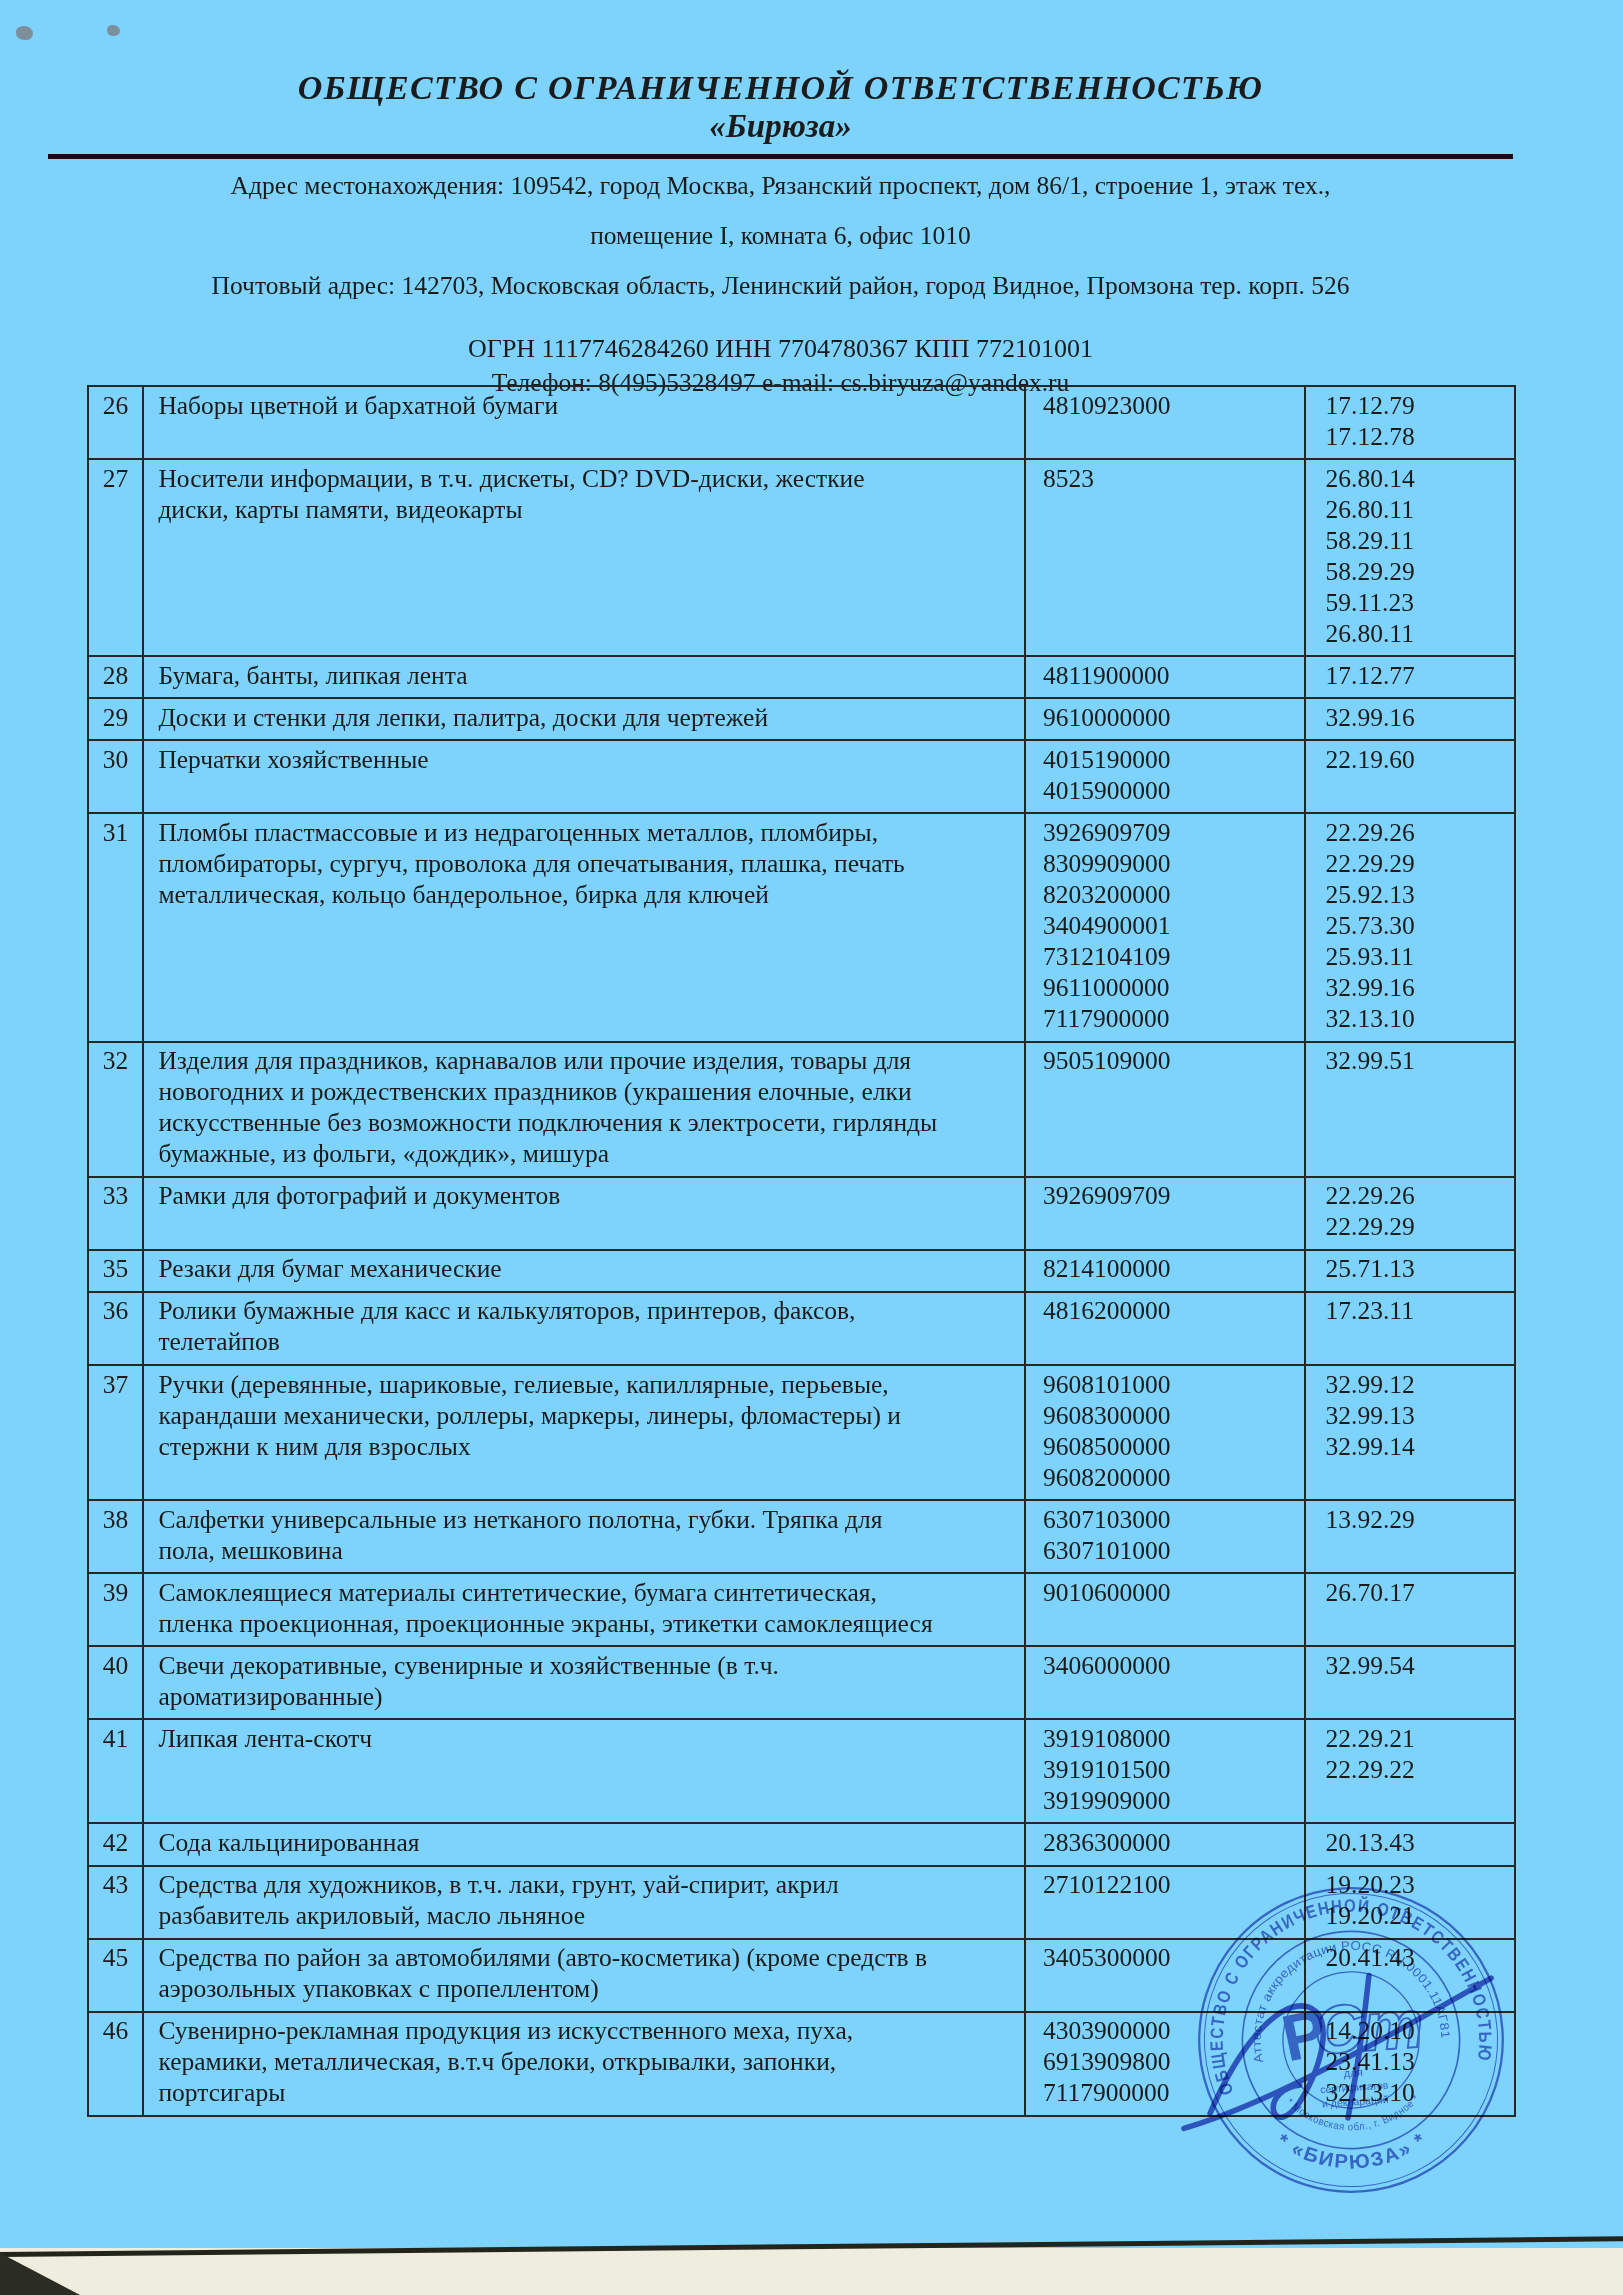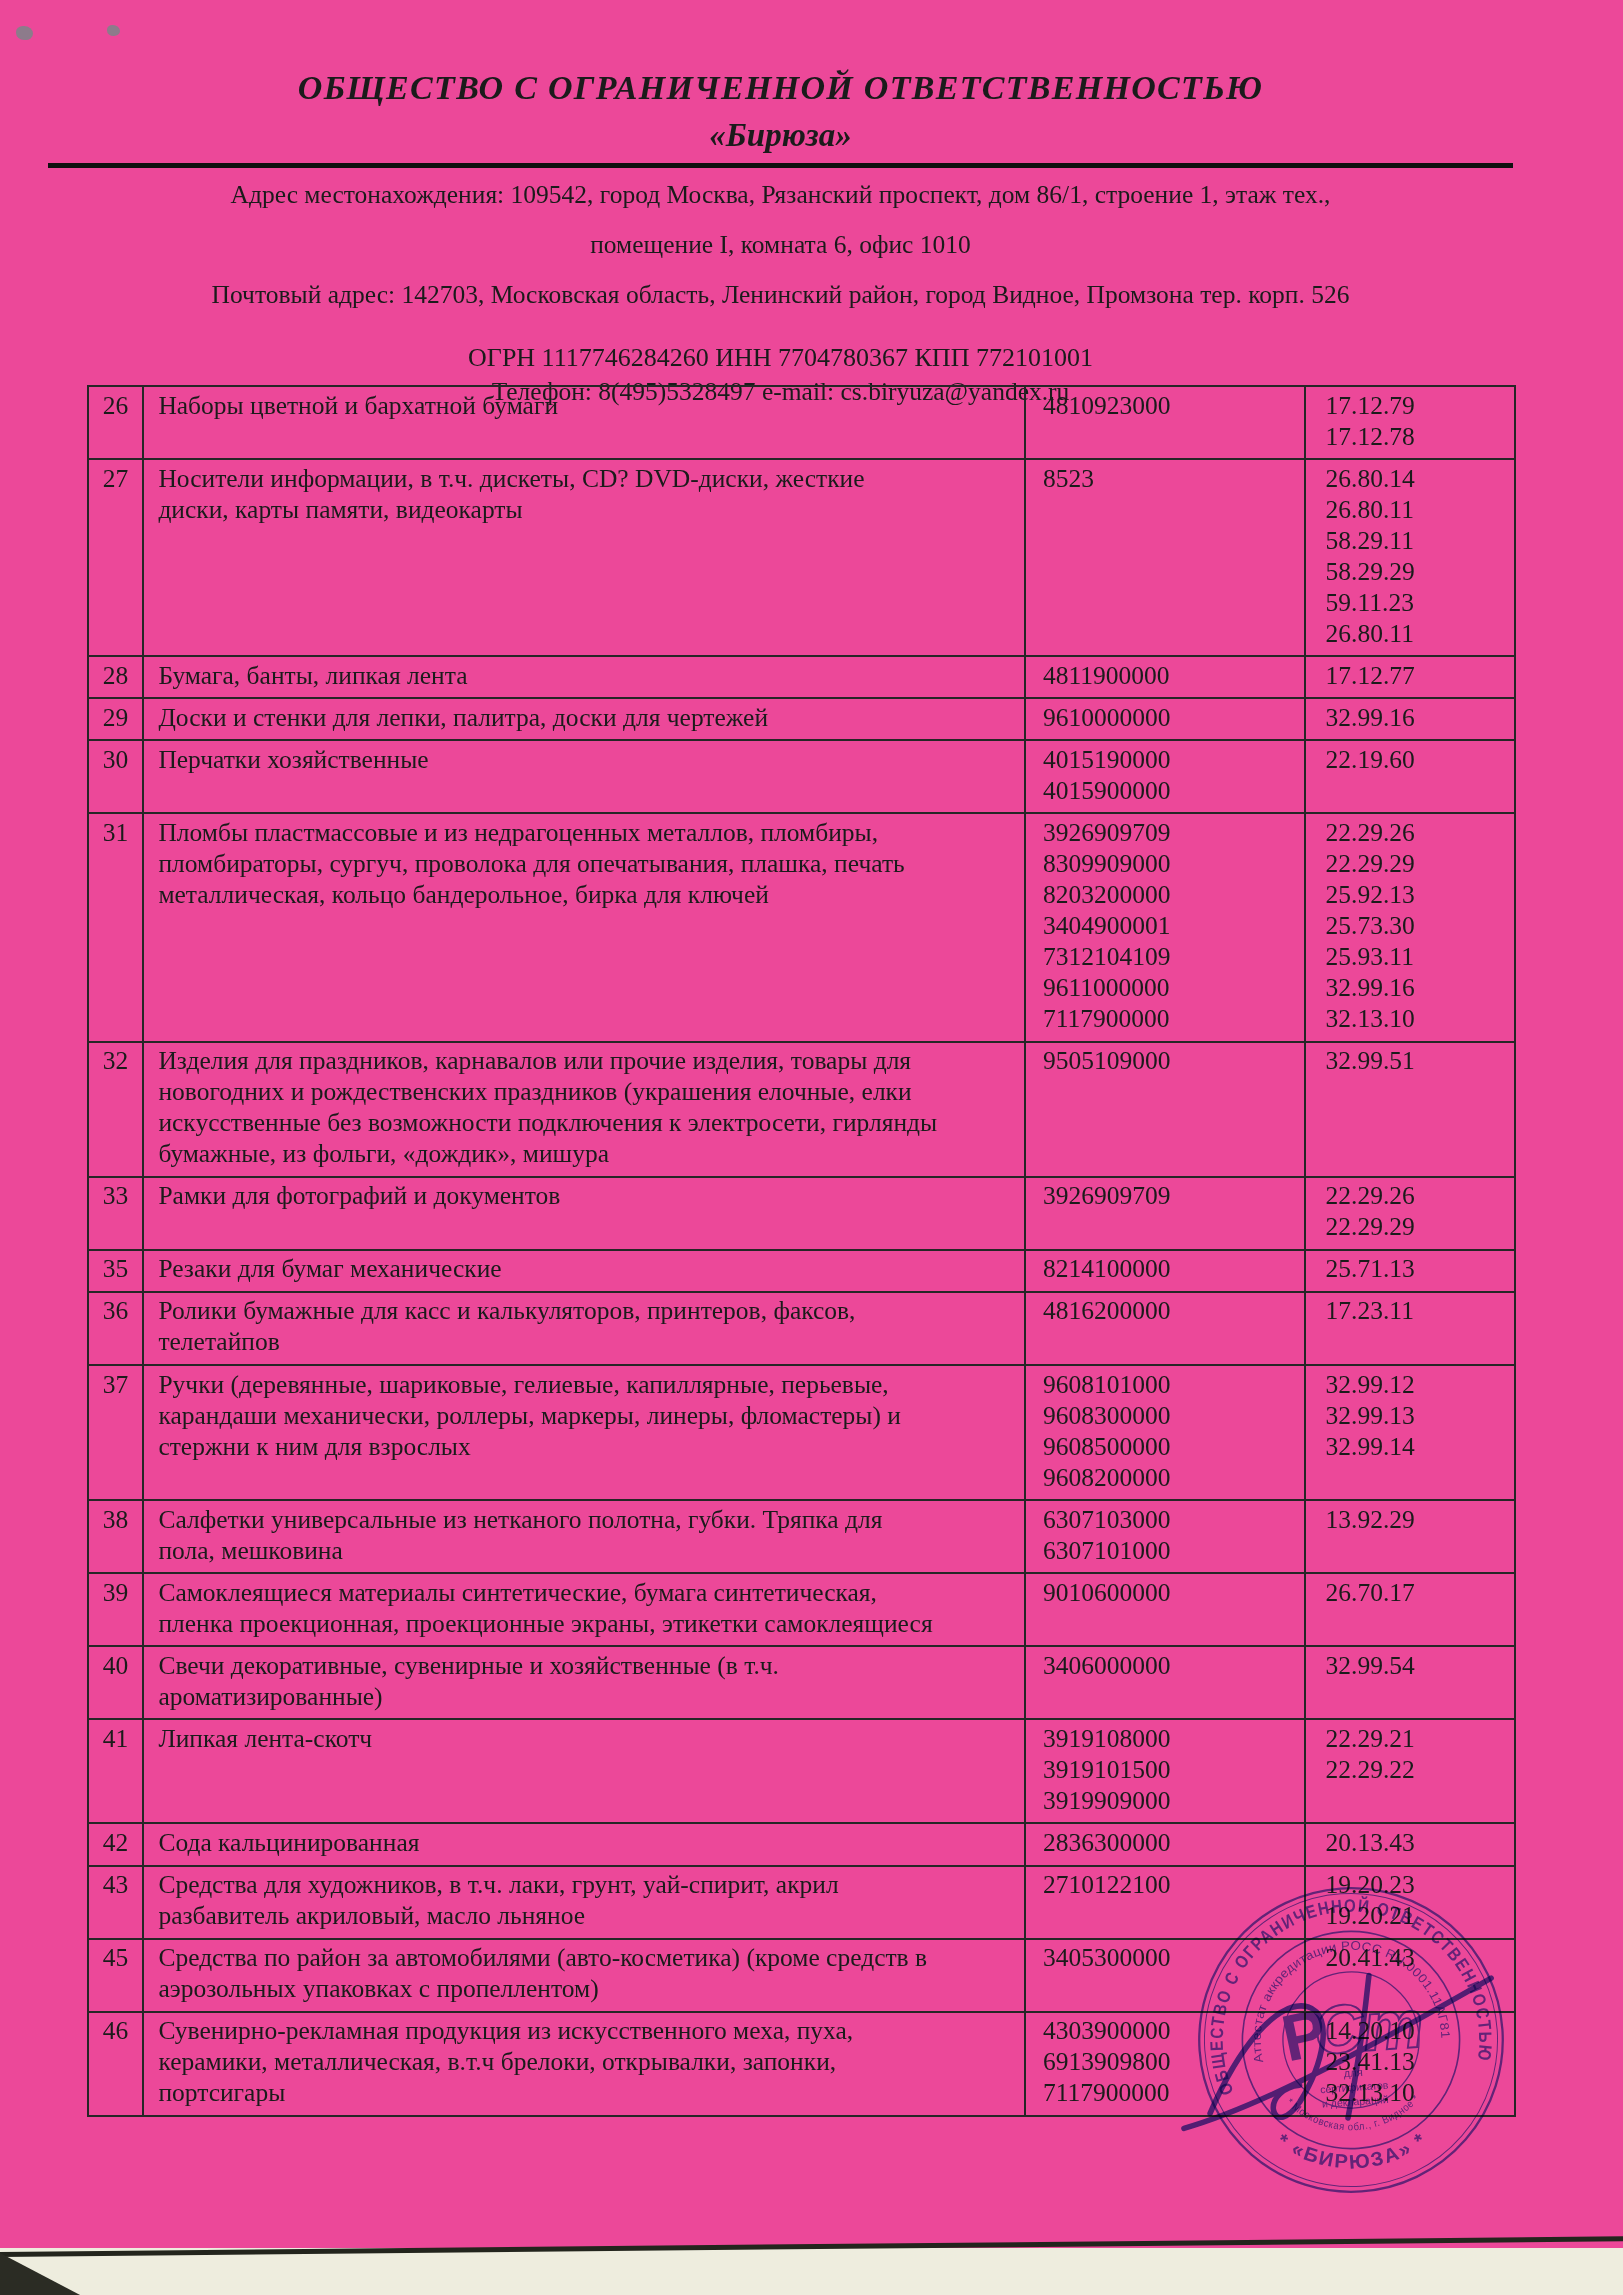--- a/index.html
+++ b/index.html
@@ -1,25 +1,25 @@
 <!DOCTYPE html>
 <html style="font-size:10.5px"><head>
 <meta charset="utf-8">
 <style>
   html,body{margin:0;padding:0;background:#888;}
   .page{
     position:relative; width:1623px; height:2295px;
-    background:#ec4899; overflow:hidden;
+    background:#7dd3fc; overflow:hidden;
     font-family:"Liberation Serif","DejaVu Serif",serif;
     color:#1b1b1b;
   }
   
   .header{position:absolute; left:48px; top:0; width:1465px; text-align:center;}
   .title1{margin-top:69px; font-size:34px; font-weight:bold; font-style:italic; letter-spacing:1.3px;}
-  .title2{margin-top:10px; font-size:33px; font-weight:bold; font-style:italic;}
+  .title2{margin-top:1px; font-size:33px; font-weight:bold; font-style:italic;}
   .rule{margin-top:9.2px; height:5.2px; background:#101010;}
   .addr{margin-top:9.2px; font-size:25.5px; line-height:34px;}
   .addr + .addr{margin-top:16px;}
   .ogrn{margin-top:29px; font-size:26px; line-height:33px;}
   .phone{margin-top:1.3px; font-size:25.5px; line-height:33px;}
   
   table.goods{
     position:absolute; left:87px; top:385px; width:1427px;
     border-collapse:collapse; table-layout:fixed;
     font-size:25.5px; line-height:31px;

